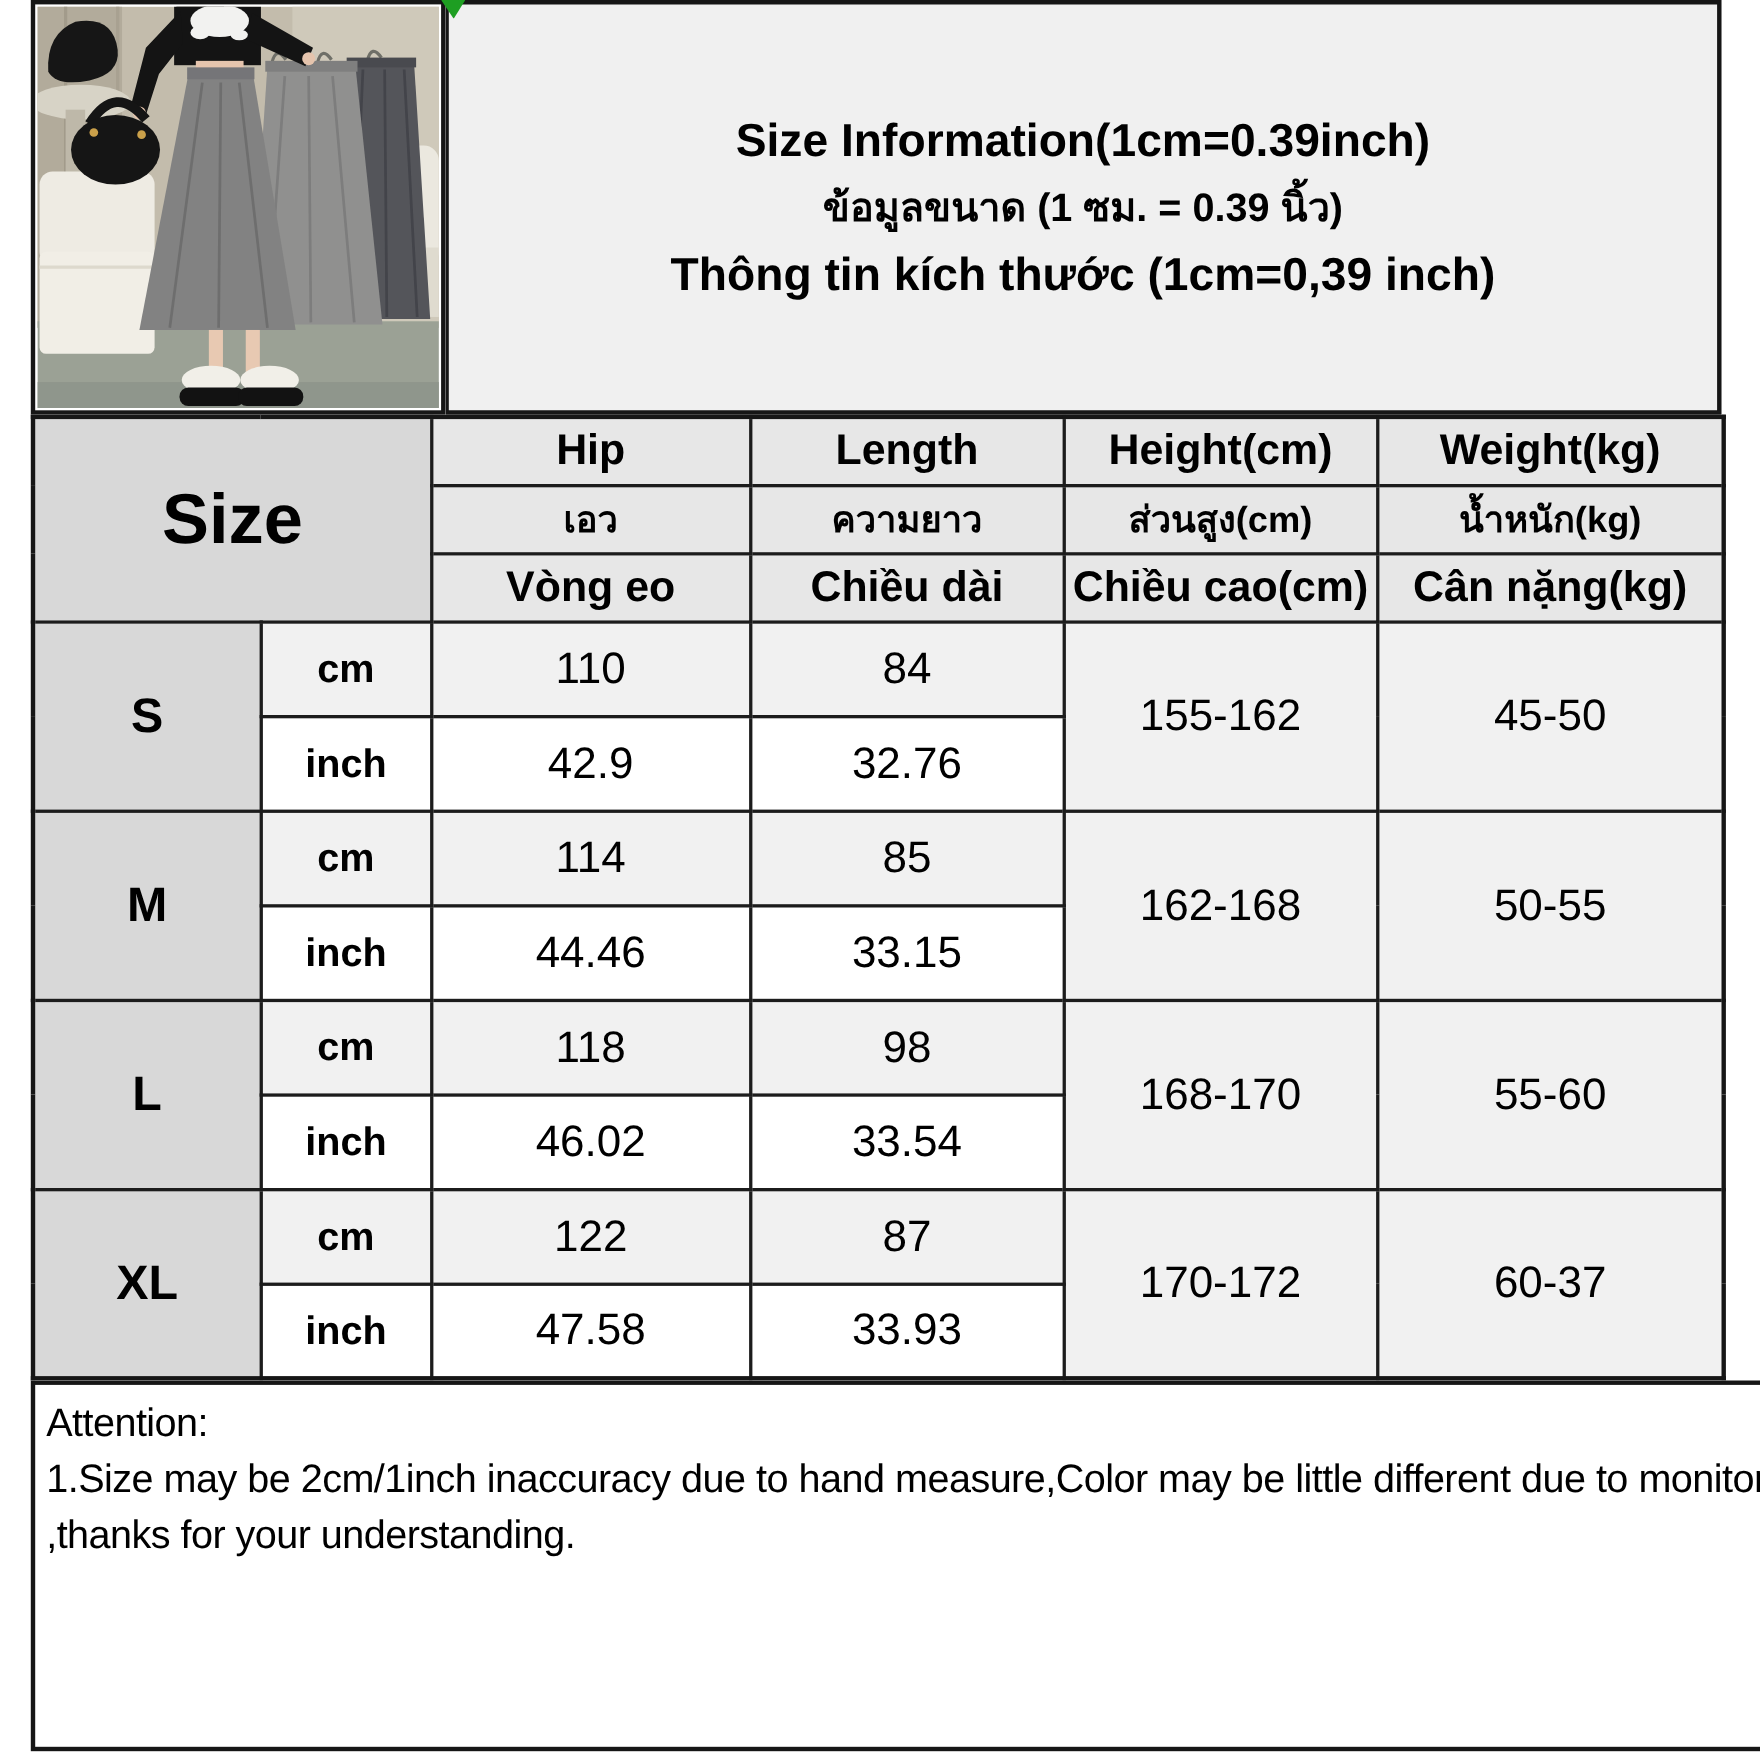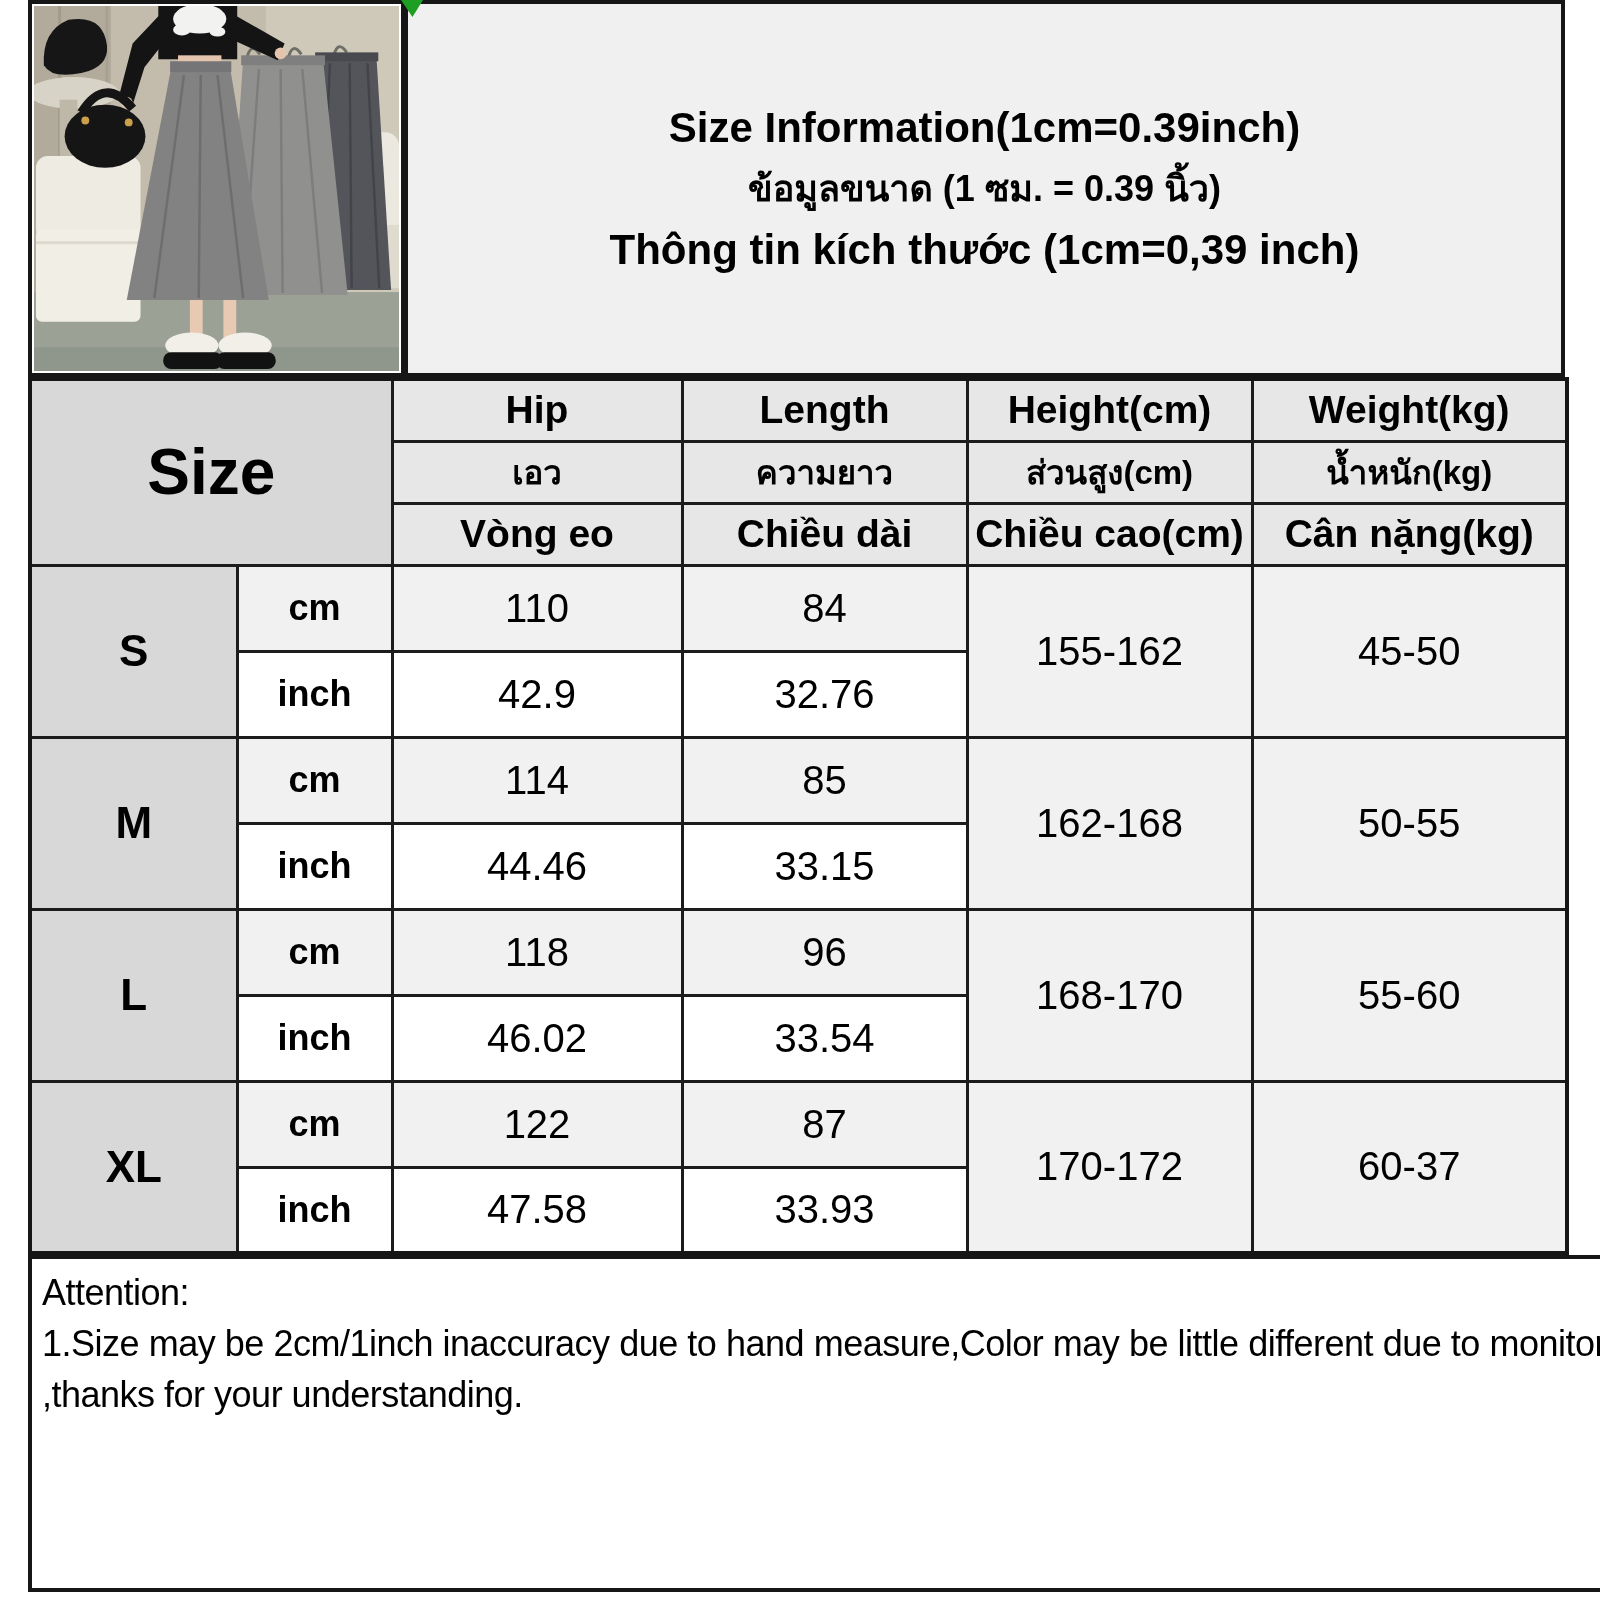--- a/index.html
+++ b/index.html
@@ -213,21 +213,21 @@
       <tr class="brow">
         <td class="c-unit bg-in">inch</td>
         <td class="c-num bg-in">44.46</td>
         <td class="c-num bg-in">33.15</td>
       </tr>
 
       <tr class="brow">
         <td class="c-letter" rowspan="2">L</td>
         <td class="c-unit bg-cm">cm</td>
         <td class="c-num bg-cm">118</td>
-        <td class="c-num bg-cm">96</td>
+        <td class="c-num bg-cm">98</td>
         <td class="c-range" rowspan="2">168-170</td>
         <td class="c-range" rowspan="2">55-60</td>
       </tr>
       <tr class="brow">
         <td class="c-unit bg-in">inch</td>
         <td class="c-num bg-in">46.02</td>
         <td class="c-num bg-in">33.54</td>
       </tr>
 
       <tr class="brow">

